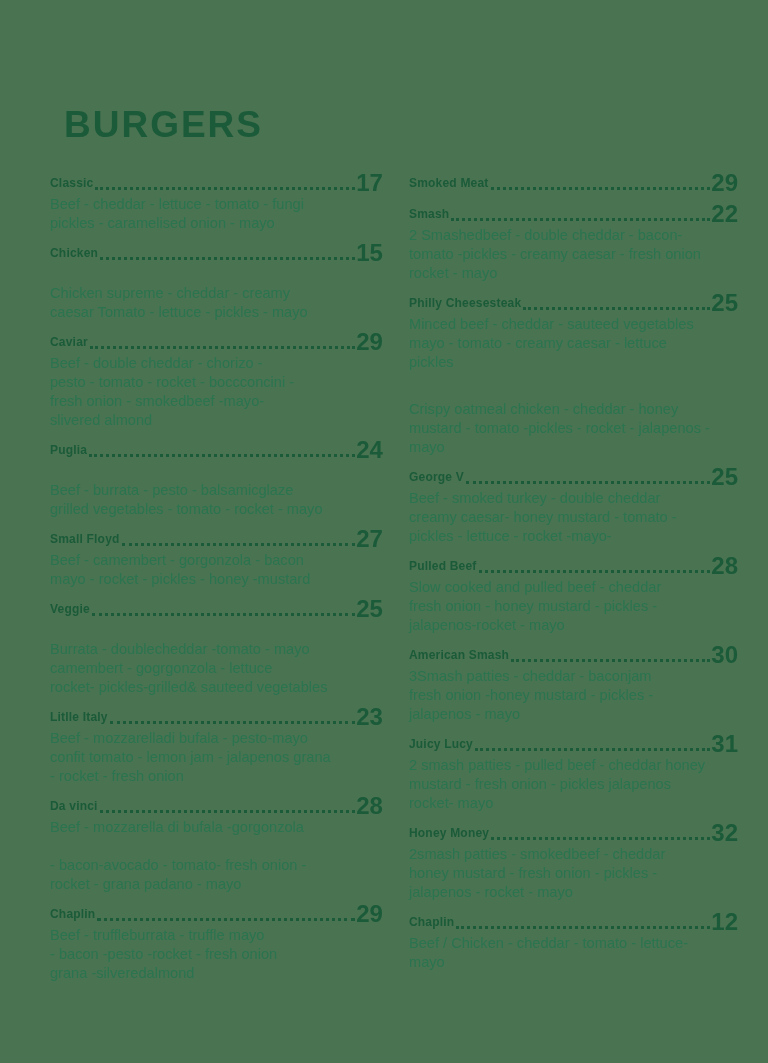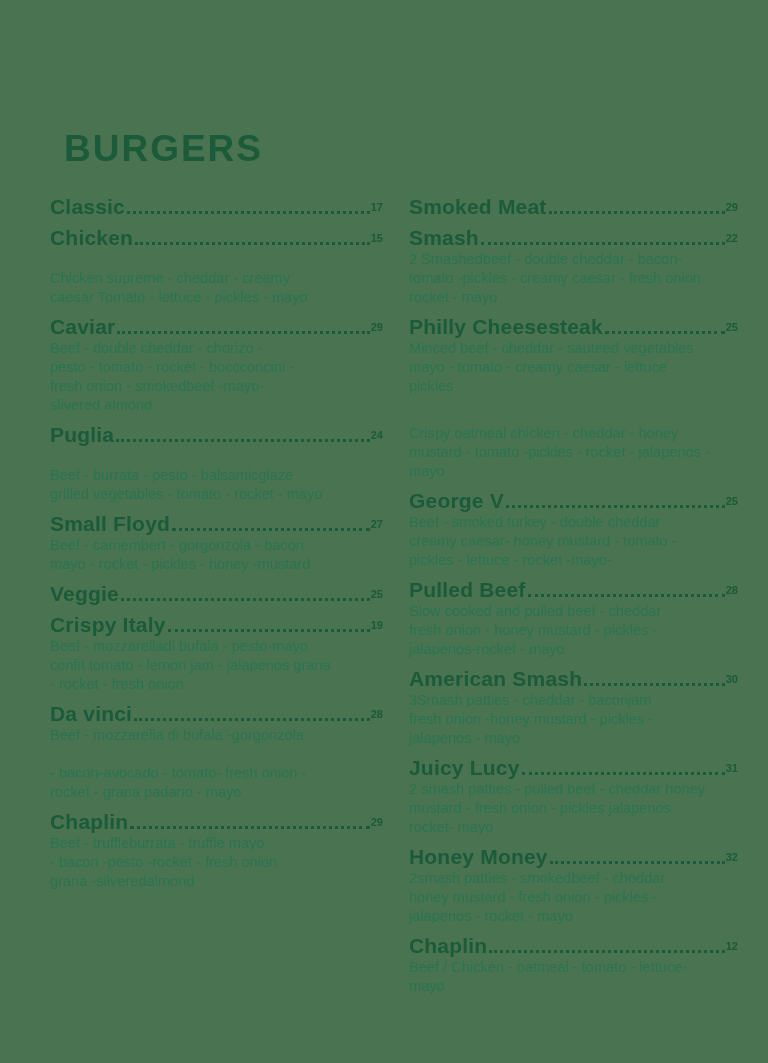--- a/index.html
+++ b/index.html
@@ -11,21 +11,20 @@
   html, body { width: 768px; height: 1063px; }
   body {
     background: var(--bg);
     font-family: "Liberation Sans", sans-serif;
     overflow: hidden;
   }
   .page {
     width: 768px;
     height: 993px;
     padding: 104px 30px 20px 50px;
-    margin-top: 24px;
   }
   .menu-title {
     margin-left: 14px;
     font-size: 37px;
     font-weight: 900;
     letter-spacing: 2px;
     color: var(--ink);
     margin-bottom: 26px;
     font-family: "Liberation Sans", sans-serif;
   }
@@ -37,33 +36,33 @@
   .col { width: 338px; }
   .col.right { width: 334px; }
   .item { margin-bottom: 9px; }
   .name-row {
     display: flex;
     align-items: flex-end;
     color: var(--ink);
     line-height: 22px;
   }
   .name {
-    font-size: 21px;
+    font-size: 12px;
     font-weight: bold;
     letter-spacing: 0.2px;
     white-space: nowrap;
   }
   .leader {
     flex: 1 1 auto;
     border-bottom: 3px dotted var(--ink);
     margin: 0 1px 4px 2px;
     min-width: 12px;
   }
   .price {
-    font-size: 11px;
+    font-size: 24px;
     font-weight: bold;
   }
   .desc {
     color: var(--ink-soft);
     font-size: 14.6px;
     line-height: 19px;
     white-space: pre-line;
     margin-top: 1px;
   }
 </style>
@@ -73,20 +72,22 @@
 <div class="page">
   <h1 class="menu-title">BURGERS</h1>
   <div class="columns">
     <div class="col left">
   <div class="item">
     <div class="name-row">
       <span class="name">Classic</span>
       <span class="leader"></span>
       <span class="price">17</span>
     </div>
+    <div class="desc">Beef - cheddar - lettuce - tomato - fungi
+pickles - caramelised onion - mayo</div>
   </div>
 
   <div class="item">
     <div class="name-row">
       <span class="name">Chicken</span>
       <span class="leader"></span>
       <span class="price">15</span>
     </div>
     <div class="desc">
 Chicken supreme - cheddar - creamy
@@ -126,27 +127,31 @@
 mayo - rocket - pickles - honey -mustard</div>
   </div>
 
 
   <div class="item">
     <div class="name-row">
       <span class="name">Veggie</span>
       <span class="leader"></span>
       <span class="price">25</span>
     </div>
-  </div>
-
-  <div class="item">
-    <div class="name-row">
-      <span class="name">Crispy Italy</span>
-      <span class="leader"></span>
-      <span class="price">19</span>
+    <div class="desc">
+Burrata - doublecheddar -tomato - mayo
+camembert - gogrgonzola - lettuce
+rocket- pickles-grilled&amp; sauteed vegetables</div>
+  </div>
+
+  <div class="item">
+    <div class="name-row">
+      <span class="name">Litlle Italy</span>
+      <span class="leader"></span>
+      <span class="price">23</span>
     </div>
     <div class="desc">Beef - mozzarelladi bufala - pesto-mayo
 confit tomato - lemon jam - jalapenos grana
 - rocket - fresh onion</div>
   </div>
 
   <div class="item">
     <div class="name-row">
       <span class="name">Da vinci</span>
       <span class="leader"></span>
@@ -261,18 +266,18 @@
 honey mustard - fresh onion - pickles -
 jalapenos - rocket - mayo</div>
   </div>
 
   <div class="item">
     <div class="name-row">
       <span class="name">Chaplin</span>
       <span class="leader"></span>
       <span class="price">12</span>
     </div>
-    <div class="desc">Beef / Chicken - oatmeal - tomato - lettuce-
+    <div class="desc">Beef / Chicken - cheddar - tomato - lettuce-
 mayo</div>
   </div>
 </div>
   </div>
 </div>
 
 </body></html>

